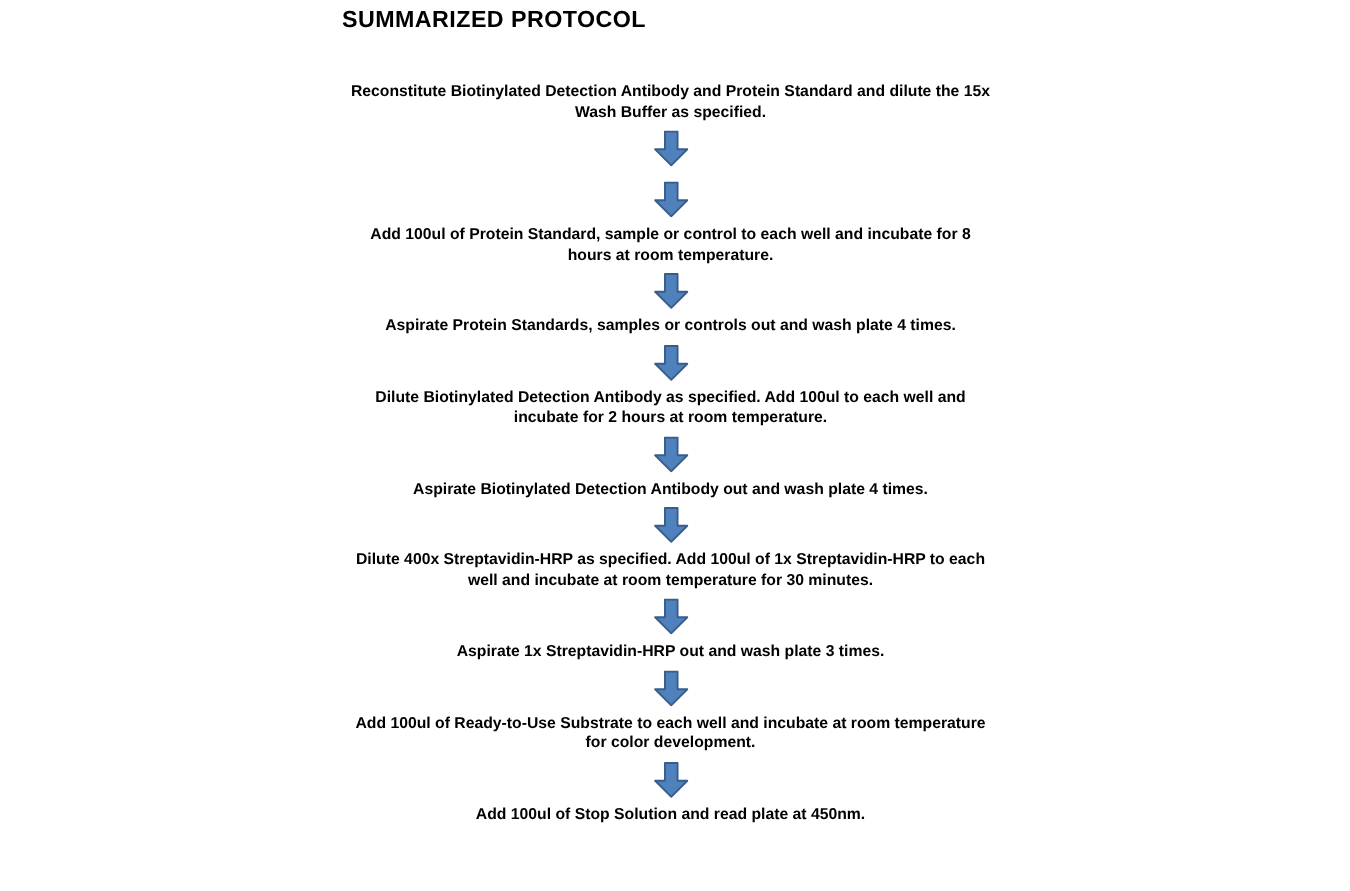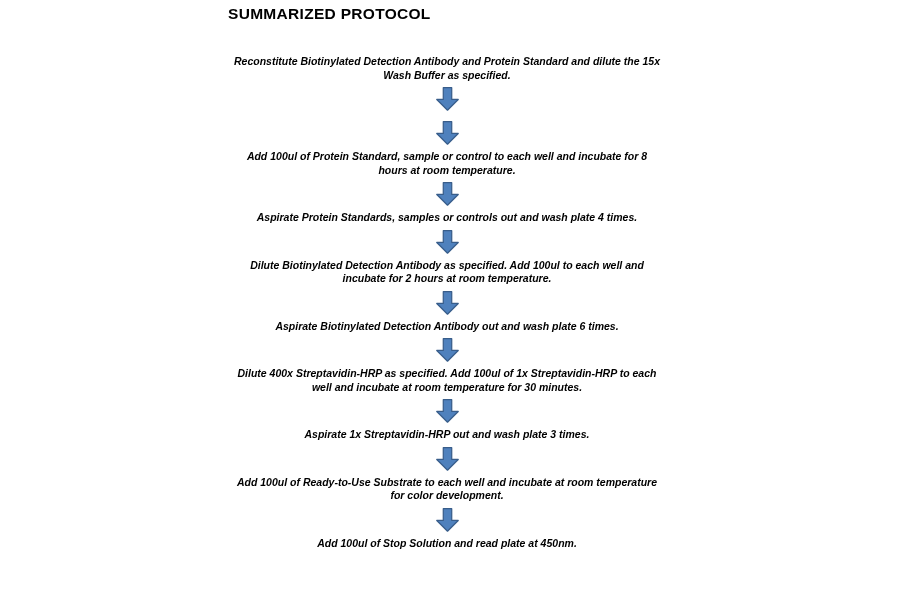--- a/index.html
+++ b/index.html
@@ -31,21 +31,20 @@
     white-space: nowrap;
   }
   .step-text {
     font-size: 10.5px;
     font-weight: bold;
     line-height: 13.5px;
     color: #000000;
     text-align: center;
     white-space: pre-line;
     width: 100%;
-    font-style: italic;
   }
   .down-arrow {
     width: 23px;
     height: 24px;
     margin: 5px auto;
     display: block;
     flex: 0 0 auto;
   }
 </style>
 </head>
@@ -69,21 +68,21 @@
   </svg>
 <div class="step-text">Aspirate Protein Standards, samples or controls out and wash plate 4 times.</div>
   <svg class="down-arrow" viewBox="0 0 24 25" xmlns="http://www.w3.org/2000/svg">
     <polygon points="7.6,0.7 16.4,0.7 16.4,13 23.2,13 12,24.2 0.8,13 7.6,13" stroke-width="1.3" stroke-linejoin="round" fill="#4F81BD" stroke="#385D8A"></polygon>
   </svg>
 <div class="step-text">Dilute Biotinylated Detection Antibody as specified. Add 100ul to each well and
 incubate for 2 hours at room temperature.</div>
   <svg class="down-arrow" viewBox="0 0 24 25" xmlns="http://www.w3.org/2000/svg">
     <polygon points="7.6,0.7 16.4,0.7 16.4,13 23.2,13 12,24.2 0.8,13 7.6,13" stroke-width="1.3" stroke-linejoin="round" fill="#4F81BD" stroke="#385D8A"></polygon>
   </svg>
-<div class="step-text">Aspirate Biotinylated Detection Antibody out and wash plate 6 times.</div>
+<div class="step-text">Aspirate Biotinylated Detection Antibody out and wash plate 4 times.</div>
   <svg class="down-arrow" viewBox="0 0 24 25" xmlns="http://www.w3.org/2000/svg">
     <polygon points="7.6,0.7 16.4,0.7 16.4,13 23.2,13 12,24.2 0.8,13 7.6,13" stroke-width="1.3" stroke-linejoin="round" fill="#4F81BD" stroke="#385D8A"></polygon>
   </svg>
 <div class="step-text">Dilute 400x Streptavidin-HRP as specified. Add 100ul of 1x Streptavidin-HRP to each
 well and incubate at room temperature for 30 minutes.</div>
   <svg class="down-arrow" viewBox="0 0 24 25" xmlns="http://www.w3.org/2000/svg">
     <polygon points="7.6,0.7 16.4,0.7 16.4,13 23.2,13 12,24.2 0.8,13 7.6,13" stroke-width="1.3" stroke-linejoin="round" fill="#4F81BD" stroke="#385D8A"></polygon>
   </svg>
 <div class="step-text">Aspirate 1x Streptavidin-HRP out and wash plate 3 times.</div>
   <svg class="down-arrow" viewBox="0 0 24 25" xmlns="http://www.w3.org/2000/svg">

